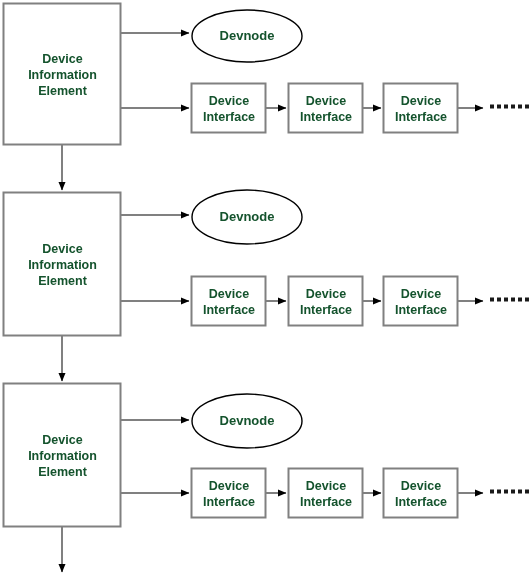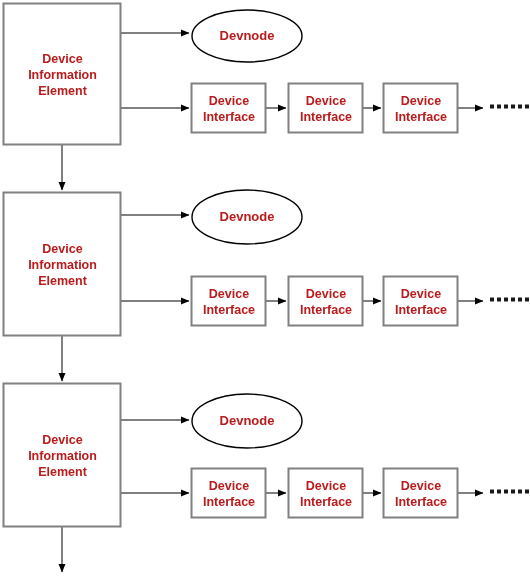--- a/index.html
+++ b/index.html
@@ -23,21 +23,21 @@
     left: 0;
     top: 0;
   }
   .node-label {
     position: absolute;
     display: flex;
     align-items: center;
     justify-content: center;
     text-align: center;
     font-weight: bold;
-    color: #b91c1c;
+    color: #14532d;
     pointer-events: none;
     line-height: 1.28;
   }
   .die-label {
     font-size: 12.5px;
   }
   .devnode-label {
     font-size: 13px;
   }
   .di-label {

